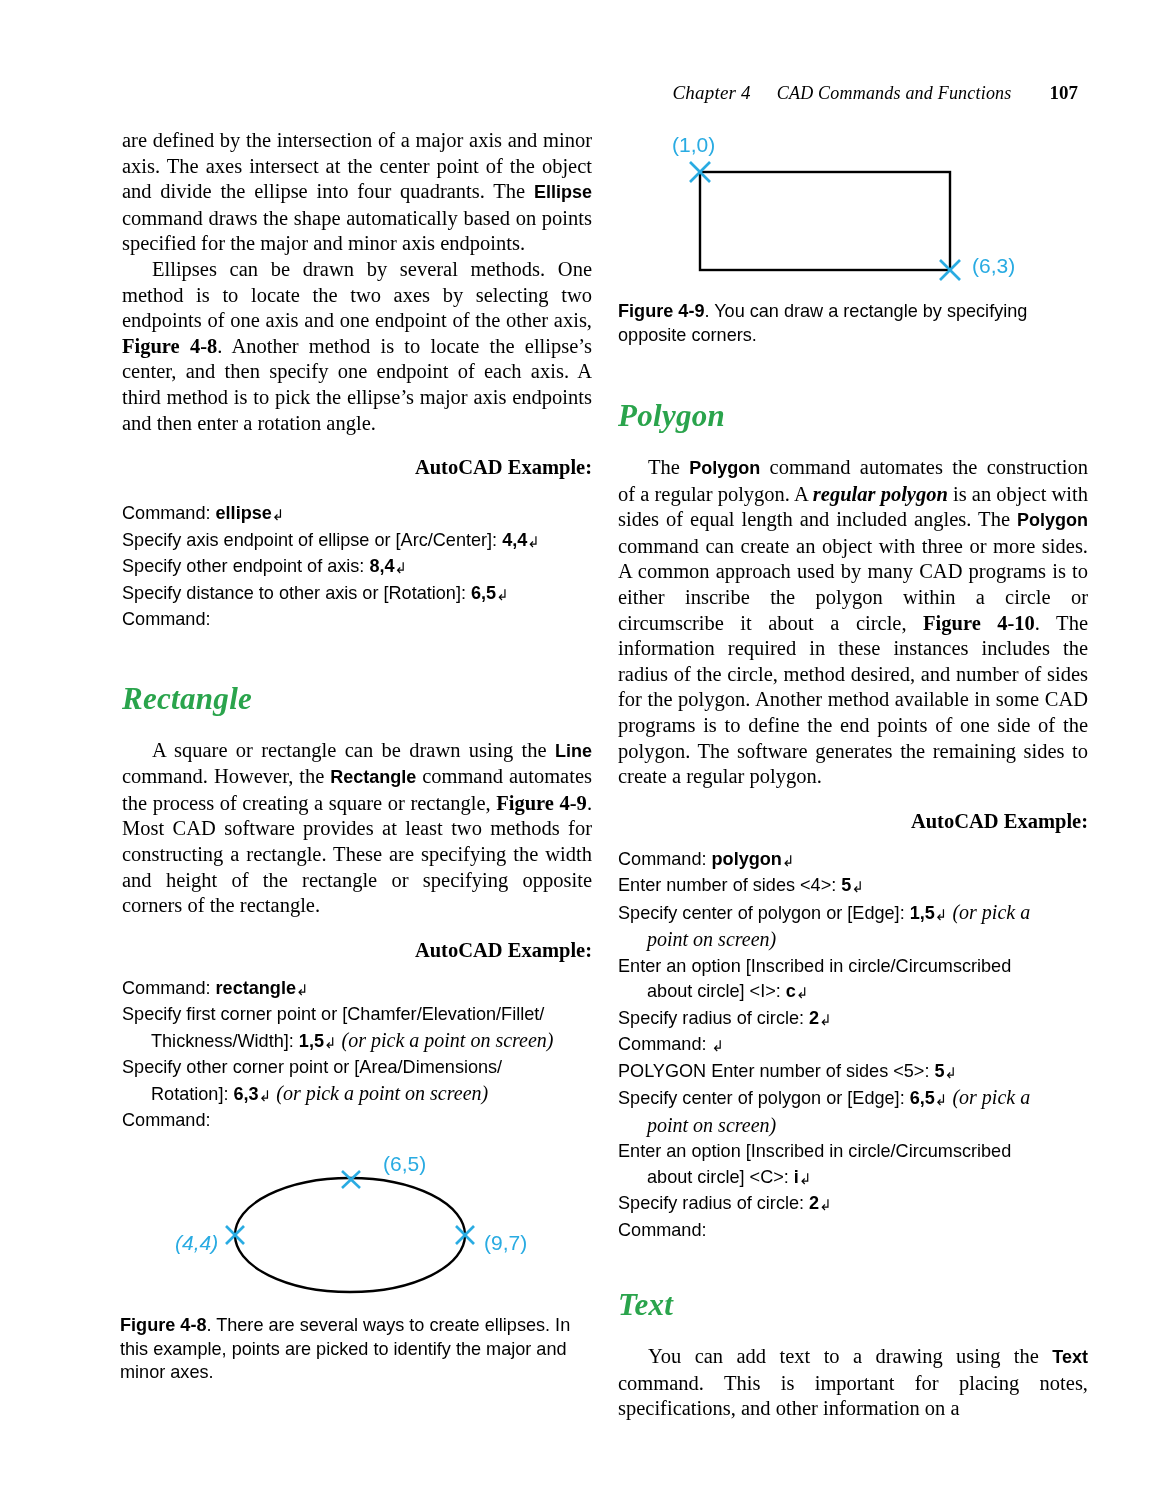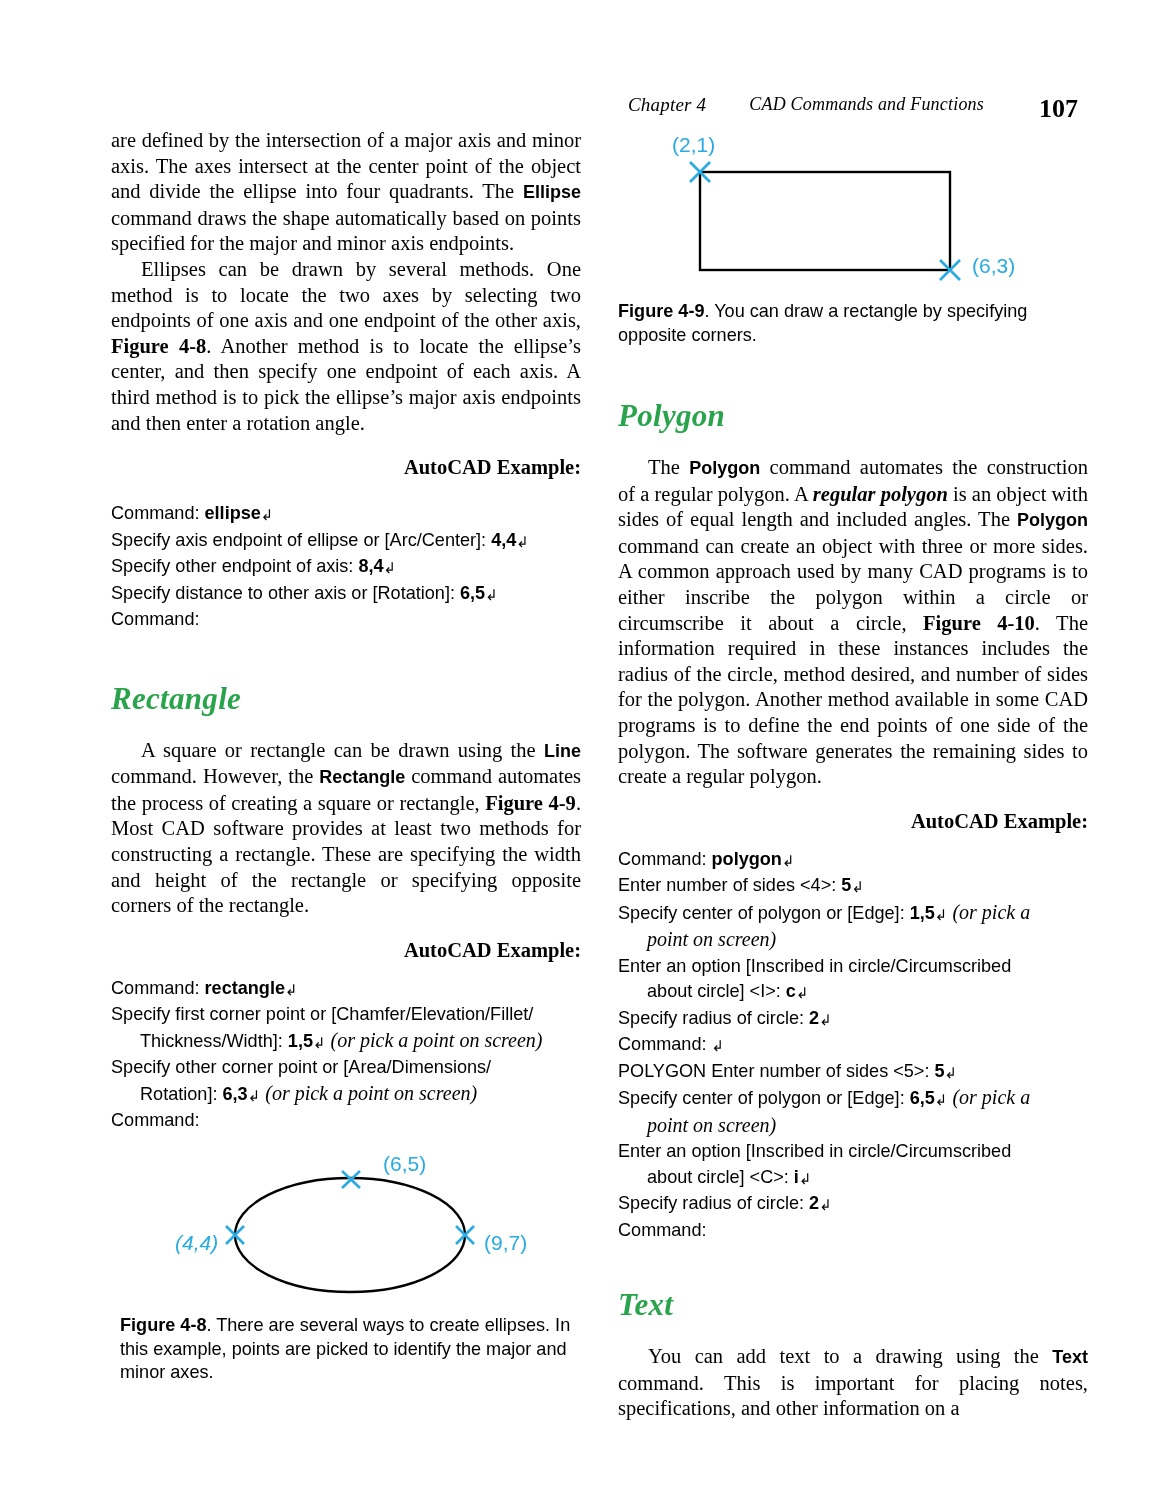--- a/index.html
+++ b/index.html
@@ -13,54 +13,54 @@
     height: 1497px;
     background: #ffffff;
     overflow: hidden;
     font-family: "Liberation Serif", serif;
     color: #000000;
   }
 
   
   .running-head {
     position: absolute;
-    top: 94px;
+    top: 82px;
     right: 78px;
     display: flex;
-    align-items: flex-start;
-    gap: 17px;
+    align-items: flex-end;
+    gap: 0;
     white-space: nowrap;
   }
   .running-head .rh-chapter {
     font-family: "Liberation Serif", serif;
     font-style: italic;
     font-size: 19px;
     letter-spacing: .2px;
   }
   .running-head .rh-title {
     font-family: "Liberation Serif", serif;
     font-style: italic;
     font-size: 18px;
     margin-left: 26px;
     letter-spacing: .2px;
   }
   .running-head .rh-page {
     font-family: "Liberation Serif", serif;
     font-weight: bold;
-    font-size: 26px;
+    font-size: 19px;
     margin-left: 38px;
   }
 
   
   .col {
     position: absolute;
     top: 128px;
     width: 470px;
   }
-  .col-left  { left: 111px; }
+  .col-left  { left: 122px; }
   .col-right { left: 618px; }
 
   
   p.body {
     margin: 0;
     font-family: "Liberation Serif", serif;
     font-size: 20.5px;
     line-height: 25.6px;
     text-align: justify;
     text-justify: inter-word;
@@ -196,21 +196,21 @@
   <div class="figure">
     <svg width="320" height="140" style="position:absolute; left:680px; top:155px;">
       <rect x="20" y="17" width="250" height="98" fill="none" stroke="#000000" stroke-width="2.4"></rect>
       <g stroke="#29abe2" stroke-width="2.6">
         <line x1="10" y1="7" x2="30" y2="27"></line>
         <line x1="30" y1="7" x2="10" y2="27"></line>
         <line x1="260" y1="105" x2="280" y2="125"></line>
         <line x1="280" y1="105" x2="260" y2="125"></line>
       </g>
     </svg>
-    <div class="fig-label" style="left:672px; top:133px;">(2,1)</div>
+    <div class="fig-label" style="left:672px; top:133px;">(1,0)</div>
     <div class="fig-label" style="left:972px; top:254px;">(6,3)</div>
     <p class="caption" style="position:absolute; left:618px; top:300px; width:470px;"><b>Figure 4-9</b><span>. You can draw a rectangle by specifying opposite corners.</span></p>
   </div>
 
   <div class="col col-right" style="top:398px;">
 
     <h2 class="section">Polygon</h2>
 
     <p class="body indent" style="margin-top:21px"><span>The </span><span class="cmdname">Polygon</span><span> command automates the construction of a regular polygon. A </span><span class="term">regular polygon</span><span> is an object with sides of equal length and included angles. The </span><span class="cmdname">Polygon</span><span> command can create an object with three or more sides. A common approach used by many CAD programs is to either inscribe the polygon within a circle or circumscribe it about a circle, </span><span class="figref">Figure 4-10</span><span>. The information required in these instances includes the radius of the circle, method desired, and number of sides for the polygon. Another method available in some CAD programs is to define the end points of one side of the polygon. The software generates the remaining sides to create a regular polygon.</span></p>
 

